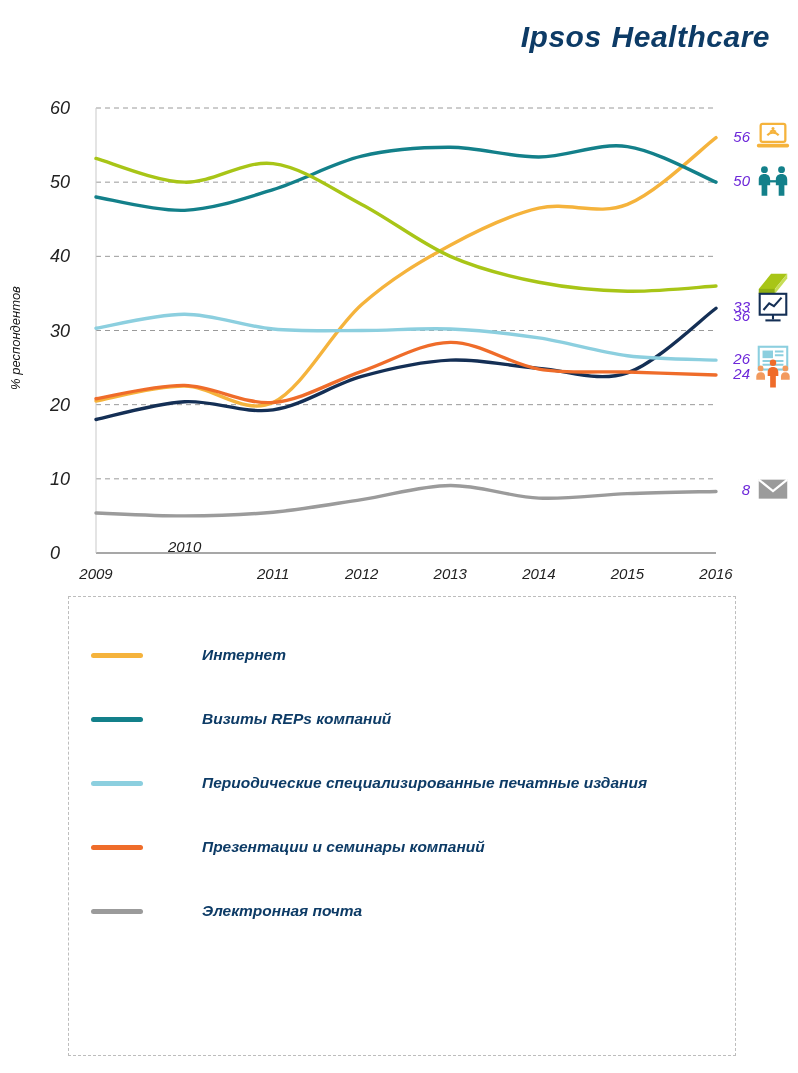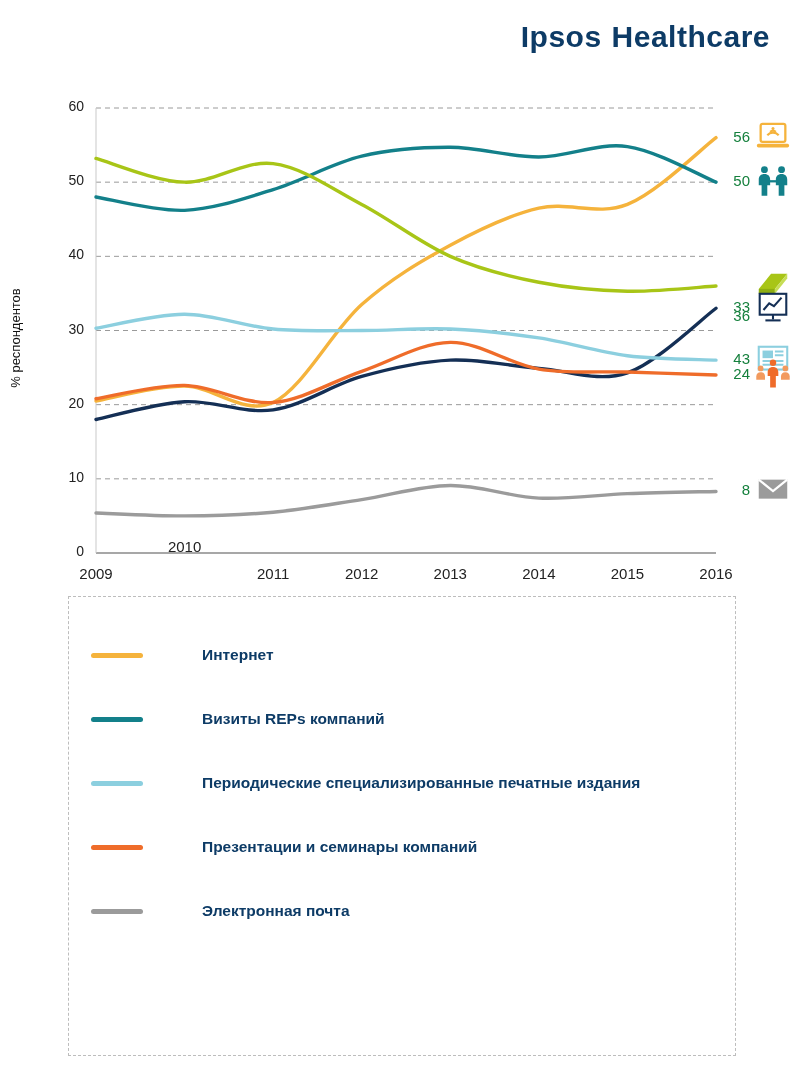--- a/index.html
+++ b/index.html
@@ -7,20 +7,21 @@
     margin: 0; padding: 0;
     width: 798px; height: 1073px;
     background: #ffffff;
     font-family: "Liberation Sans", sans-serif;
   }
   #page {
     position: relative;
     width: 798px;
     height: 1073px;
     overflow: hidden;
+    font-style: italic;
   }
   
   .brand {
     position: absolute;
     right: 28px;
     top: 20px;
     font-size: 30px;
     font-weight: bold;
     color: #0d3b66;
     letter-spacing: 0.5px;
@@ -41,36 +42,35 @@
     left: 8px;
     top: 250px;
     transform: rotate(-90deg) translate(-50%, 0);
     transform-origin: left top;
     font-size: 13px;
     color: #111;
     white-space: nowrap;
   }
   .tick-label {
     position: absolute;
-    font-size: 14px;
+    font-size: 18px;
     color: #222;
-    text-align: right;
     width: 34px;
   }
   .xtick-label {
     position: absolute;
     font-size: 15px;
     color: #222;
     text-align: center;
     width: 60px;
   }
   .endlabel {
     position: absolute;
     font-size: 15px;
-    color: #15803d;
+    color: #6d28d9;
     font-weight: normal;
     width: 26px;
     text-align: right;
   }
   .iconbox {
     position: absolute;
     width: 38px;
     height: 34px;
   }
 
@@ -149,21 +149,21 @@
         <div class="xtick-label" style="left: 243.143px; top: 477px;">2011</div>
         <div class="xtick-label" style="left: 331.714px; top: 477px;">2012</div>
         <div class="xtick-label" style="left: 420.286px; top: 477px;">2013</div>
         <div class="xtick-label" style="left: 508.857px; top: 477px;">2014</div>
         <div class="xtick-label" style="left: 597.429px; top: 477px;">2015</div>
         <div class="xtick-label" style="left: 686px; top: 477px;">2016</div>
         <div class="endlabel" style="left: 724px; top: 39.6667px;">56</div>
         <div class="endlabel" style="left: 724px; top: 84.1667px;">50</div>
         <div class="endlabel" style="left: 724px; top: 188px; margin-top: 31px;">36</div>
         <div class="endlabel" style="left: 724px; top: 210.25px;">33</div>
-        <div class="endlabel" style="left: 724px; top: 262.167px;">43</div>
+        <div class="endlabel" style="left: 724px; top: 262.167px;">26</div>
         <div class="endlabel" style="left: 724px; top: 277px;">24</div>
         <div class="endlabel" style="left: 724px; top: 393.442px;">8</div>
         <div class="iconbox" style="left: 754px; top: 31.6667px;"><svg viewBox="0 0 40 34">
             <rect x="7" y="4" width="26" height="19" rx="2" fill="none" stroke="#f5b33c" stroke-width="2.4"></rect>
             <path d="M14 16a8 8 0 0 1 12 0" fill="none" stroke="#f5b33c" stroke-width="2.2"></path>
             <path d="M17 12.5a4.5 4.5 0 0 1 6 0" fill="none" stroke="#f5b33c" stroke-width="2.2"></path>
             <circle cx="20" cy="9" r="1.6" fill="#f5b33c"></circle>
             <rect x="3" y="25" width="34" height="4" rx="1.8" fill="#f5b33c"></rect>
           </svg></div>
         <div class="iconbox" style="left: 754px; top: 76.1667px;"><svg viewBox="0 0 40 34">

